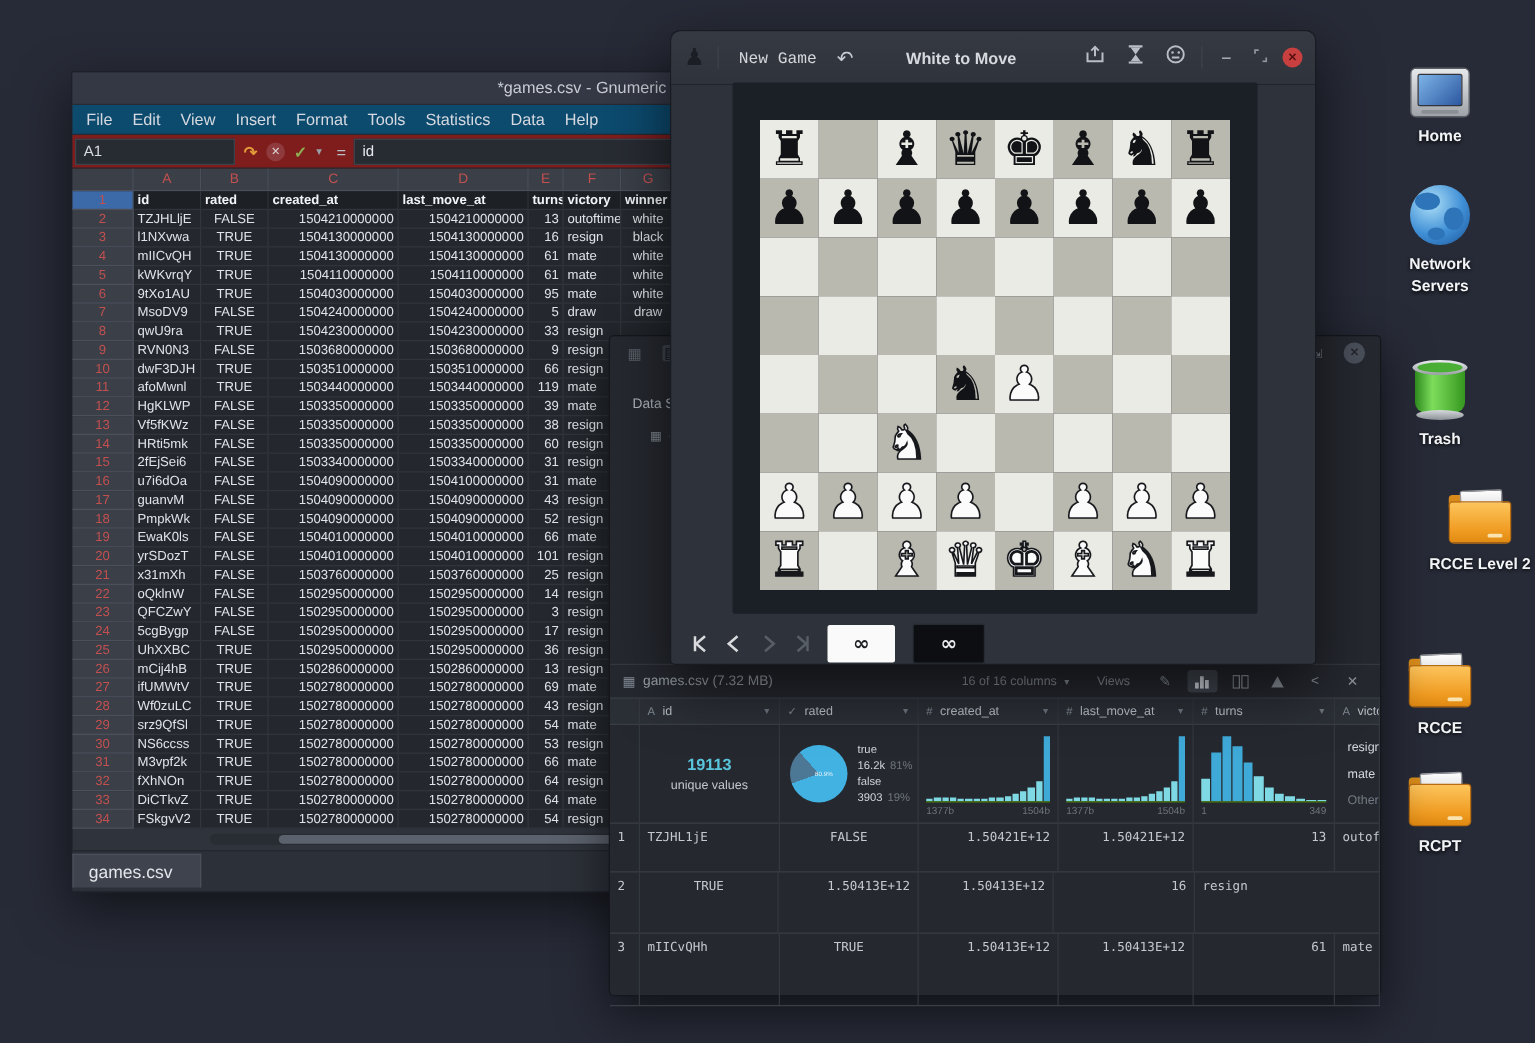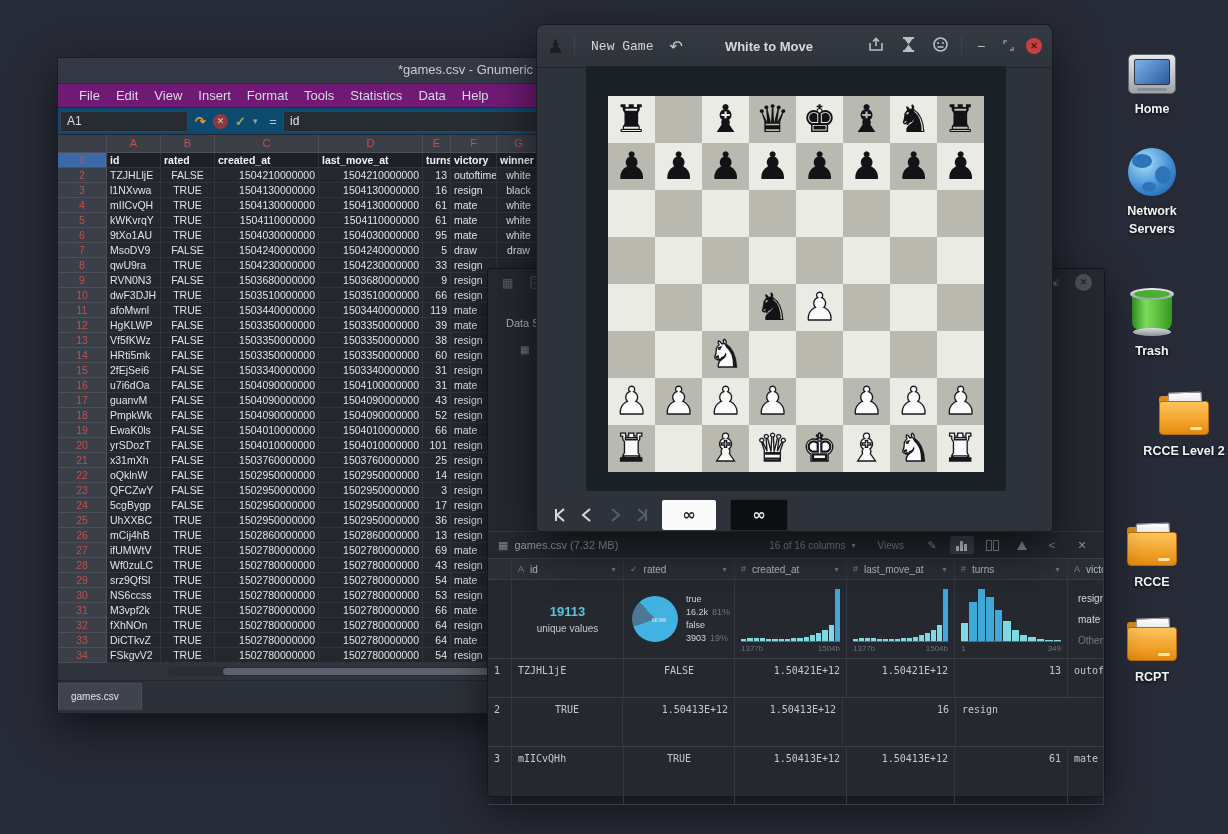--- a/index.html
+++ b/index.html
@@ -8,42 +8,42 @@
     background:#272b37;
     font-family:"Liberation Sans",sans-serif;
     -webkit-font-smoothing:antialiased;
   }
   .win{position:absolute;box-shadow:0 14px 38px rgba(0,0,0,.55);}
 
   
   .gnumeric{left:57px;top:57px;width:600px;height:655px;background:#2f333b;border:1px solid #1a1d24;z-index:10;}
   .gn-titlebar{position:relative;height:25px;background:#343845;border-bottom:1px solid #262a33;text-align:right;}
   .gn-title{position:absolute;left:340px;top:4px;font-size:13px;color:#c9ccd4;white-space:nowrap;}
-  .gn-menubar{height:23px;display:flex;align-items:center;padding-left:13px;background:#701a75;border-bottom:1px solid #262a33;text-align:center;}
+  .gn-menubar{height:23px;display:flex;align-items:center;padding-left:3px;background:#0c4a6e;border-bottom:1px solid #262a33;text-align:center;}
   .gn-menu{font-size:13px;color:#d6d9df;padding:0 8px;line-height:22px;cursor:default;}
-  .gn-formularow{height:26px;display:flex;align-items:center;background:#0c4a6e;border-bottom:1px solid #23262d;gap:4px;}
+  .gn-formularow{height:26px;display:flex;align-items:center;background:#7f1d1d;border-bottom:1px solid #23262d;gap:4px;}
   .gn-cellref{width:120px;height:19px;margin-left:2px;background:#272b32;border:1px solid #3c414b;color:#d9dce2;font-size:12px;line-height:19px;padding-left:6px;}
   .fb-ic{font-size:13px;width:17px;text-align:center;}
   .fb-jump{color:#e39b3a;font-weight:bold;}
   .fb-cancel{width:15px;height:15px;border-radius:50%;background:#8f3a3c;color:#d8cfcf;font-size:9px;line-height:15px;text-align:center;}
   .fb-accept{color:#8fae53;font-weight:bold;}
   .fb-caret{color:#9aa0a8;font-size:9px;width:10px;}
   .fb-eq{color:#b9bfc7;font-size:13px;width:12px;text-align:center;}
   .gn-formula{flex:0 0 255px;height:19px;background:#272b32;border:1px solid #3c414b;color:#e6e9ee;font-size:12px;line-height:19px;padding-left:6px;}
   .gn-grid{display:grid;grid-template-columns:49px 54px 54px 104px 104px 28px 46px 44px;grid-template-rows:18px;grid-auto-rows:15px;font-size:10.5px;background:#24282e;width:483px;}
   .hcell{background:#3a3f48;border-right:1px solid #4b505a;border-bottom:1px solid #4b505a;color:#c25050;text-align:center;line-height:17px;font-size:11px;overflow:hidden;}
   .hcell.rn{line-height:14px;font-size:10.5px;}
   .hcell.sel{background:#3c6aa8;}
   .cell{color:#e0e3e8;border-right:1px solid #31353c;border-bottom:1px solid #30343b;line-height:14px;padding:0 3px;white-space:nowrap;overflow:hidden;}
   .cell.hdr{font-weight:bold;color:#f2f4f7;background:#1d2126;}
   .al{text-align:left}.ac{text-align:center}.ar{text-align:right}
   .gn-hscroll{position:absolute;left:110px;top:609px;width:428px;height:9px;background:#282c33;border-radius:5px;}
   .gn-hscroll .thumb{position:absolute;left:55px;top:1px;height:7px;width:323px;background:#5c626d;border-radius:4px;}
   .gn-tabs{position:absolute;left:0;top:622px;width:100%;height:32px;background:#2c3038;border-top:1px solid #23262d;}
-  .gn-tab{position:absolute;left:0;top:2px;height:26px;background:#3e434d;border:1px solid #4a4f59;border-bottom:none;color:#e3e6ea;font-size:10px;line-height:26px;padding:0 22px 0 12px;}
+  .gn-tab{position:absolute;left:0;top:2px;height:26px;background:#3e434d;border:1px solid #4a4f59;border-bottom:none;color:#e3e6ea;font-size:14px;line-height:26px;padding:0 22px 0 12px;}
 
   
   .dv{left:487px;top:268px;width:616px;height:527px;background:#25282f;border:1px solid #15171d;border-radius:4px;z-index:20;font-family:"Liberation Sans",sans-serif;}
   .dv-top{position:relative;height:28px;}
   .dv-topicon{position:absolute;top:7px;font-size:12px;color:#596069;}
   .dv-topicon.i2{left:42px;color:#11131a;background:#3e434c;width:14px;height:13px;text-align:center;line-height:13px;border-radius:2px;}
   .dv-resize{position:absolute;right:46px;top:8px;color:#767d86;font-size:10px;}
   .dv-close{position:absolute;right:12px;top:5px;width:17px;height:17px;border-radius:50%;background:#4a505a;color:#23262c;font-size:9px;font-weight:bold;text-align:center;line-height:17px;}
   .dv-ds-title{position:absolute;left:18px;top:48px;font-size:11px;color:#aeb4bc;}
   .dv-ds-item{position:absolute;left:32px;top:74px;font-size:11px;color:#c6cbd1;}

